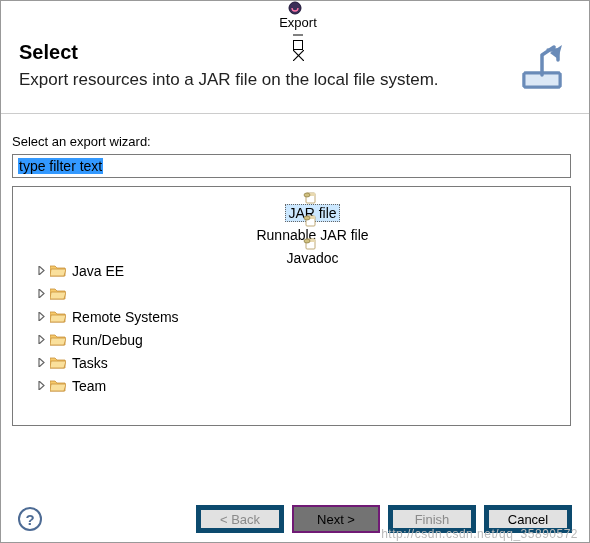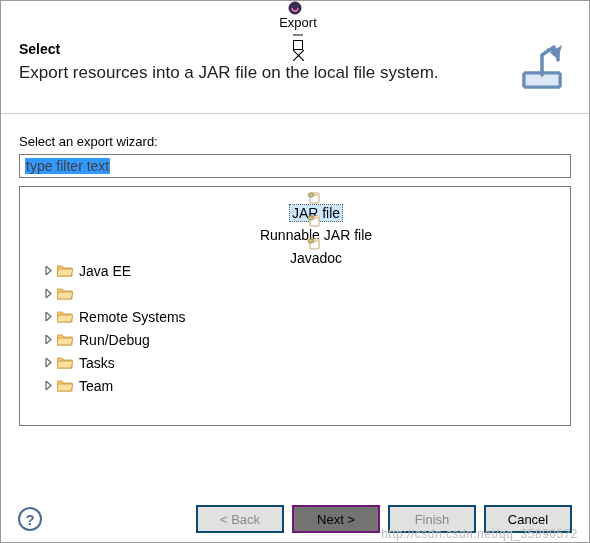--- a/index.html
+++ b/index.html
@@ -7,46 +7,46 @@
 
     
     .titlebar { height: 30px; display: flex; align-items: center; padding: 0 2px 0 8px; flex-direction: column; }
     .title-icon { width: 16px; height: 16px; margin-right: 6px; display: flex; align-items: center; justify-content: center; }
     .title-text { flex: 1; font-size: 13px; }
     .win-btn { width: 45px; height: 28px; display: flex; align-items: center; justify-content: center; color: #000; }
 
     
     .header { display: flex; padding: 10px 18px 16px 18px; border-bottom: 1px solid #ccc; }
     .header-left { flex: 1; }
-    .header h1 { font-size: 14px; font-weight: bold; margin-bottom: 6px; }
+    .header h1 { font-size: 20px; font-weight: bold; margin-bottom: 6px; }
     .header p { font-size: 17px; color: #222; }
     .header-icon { width: 56px; height: 56px; display: flex; align-items: center; justify-content: center; }
 
     
-    .content { padding: 20px 18px 10px 18px; }
+    .content { padding: 20px 18px 10px 11px; }
     .label { margin-bottom: 5px; font-size: 13px; }
     .filter-input { width: 100%; border: 1px solid #7a7a7a; padding: 3px 5px; font-family: inherit; font-size: 14px; color: #000; }
-    .filter-input span.sel { background: #3399ff; color: #404040; padding: 0 1px; }
+    .filter-input span.sel { background: #3399ff; color: #000000; padding: 0 1px; }
 
     
     .tree-wrap { margin-top: 8px; border: 1px solid #7a7a7a; height: 240px; display:flex; }
     .tree { flex:1; overflow-y: scroll; padding: 3px 0; }
     .tree-row { display: flex; align-items: center; height: 23px; padding-left: 4px; font-size: 14px; }
     .tree-row .expander { width: 16px; height: 16px; display:flex; align-items:center; justify-content:center; color:#666; font-size: 11px; }
     .tree-row .icon { width: 18px; height:16px; display:flex; align-items:center; justify-content:center; margin-right: 3px; }
     .tree-row.sel { }
     .tree-row.sel .label-text { background: #cce8ff; border: 1px dotted #666; padding: 0 2px; }
     .tree-row .label-text { padding: 0 2px; }
     .indent-1 { padding-left: 20px; }
     .indent-2 { padding-left: 42px; flex-direction: column; }
 
     
     .button-bar { position:absolute; bottom:10px; left:0; right:0; display:flex; align-items:center; padding: 0 18px; gap:8px; }
     .button-bar .spacer { flex:1; }
-    .btn { min-width: 88px; height: 28px; border: 2px solid #0c4a6e; background: #e1e1e1; font-family: inherit; font-size: 13px; cursor: pointer; }
+    .btn { min-width: 88px; height: 28px; border: 5px solid #0c4a6e; background: #e1e1e1; font-family: inherit; font-size: 13px; cursor: pointer; }
     .btn:disabled { color: #8a8a8a; }
     .btn.default { border: 2px solid #701a75; background:#737373; }
     .help { width:24px; height:24px; border-radius:50%; border:2px solid #4d6b94; color:#4d6b94; display:flex; align-items:center; justify-content:center; font-size:15px; font-weight:bold; }
 
     .watermark { position:absolute; bottom:2px; right:12px; color:#bbb; font-size:12px; letter-spacing:0.5px; pointer-events:none; }
 
     
     .tree::-webkit-scrollbar { width:17px; }
     .tree::-webkit-scrollbar-thumb { background:#c2c2c2; }
     .tree::-webkit-scrollbar-track { background:#f0f0f0; }

